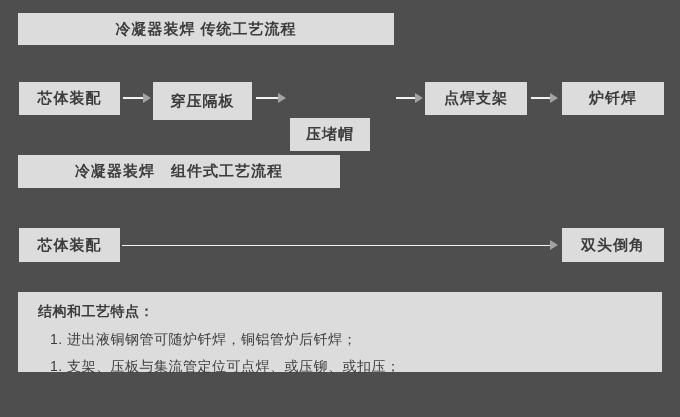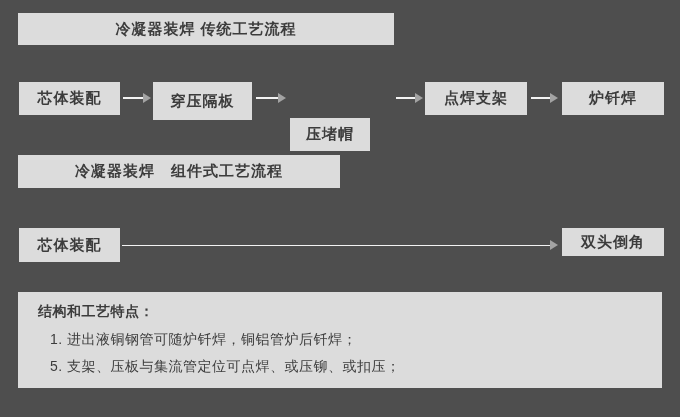--- a/index.html
+++ b/index.html
@@ -58,21 +58,21 @@
   }
   .arrow .ah{
     width:0;height:0;
     border-left:8px solid var(--arrow-head);
     border-top:5px solid transparent;
     border-bottom:5px solid transparent;
   }
   .notes{
     position:absolute;
     left:18px;top:292px;
-    width:644px;height:96px;
+    width:644px;height:80px;
     background:var(--box-fill);
     color:var(--box-text);
     box-sizing:border-box;
     padding:9px 20px 0 20px;
     font-size:14px;
   }
   .notes-heading{
     font-weight:bold;
     line-height:20px;
     margin-bottom:5px;
@@ -123,21 +123,21 @@
 
   <div class="panel step" style="left:562px;top:82px;width:102px;height:33px;">炉钎焊</div>
 
   <div class="panel step" style="left:19px;top:228px;width:101px;height:34px;">芯体装配</div>
 
   <div class="arrow long" style="left:122px;top:240px;width:436px;">
     <span class="al"></span>
     <span class="ah"></span>
   </div>
 
-  <div class="panel step" style="left:562px;top:228px;width:102px;height:28px;">双头倒角</div>
+  <div class="panel step" style="left:562px;top:228px;width:102px;height:34px;">双头倒角</div>
 
   <div class="notes">
     <div class="notes-heading">结构和工艺特点：</div>
     <div class="note-line">1. 进出液铜钢管可随炉钎焊，铜铝管炉后钎焊；</div>
-    <div class="note-line">5. 支架、压板与集流管定位可点焊、或压铆、或扣压；</div>
+    <div class="note-line">1. 支架、压板与集流管定位可点焊、或压铆、或扣压；</div>
   </div>
 
 </div>
 
 </body></html>

